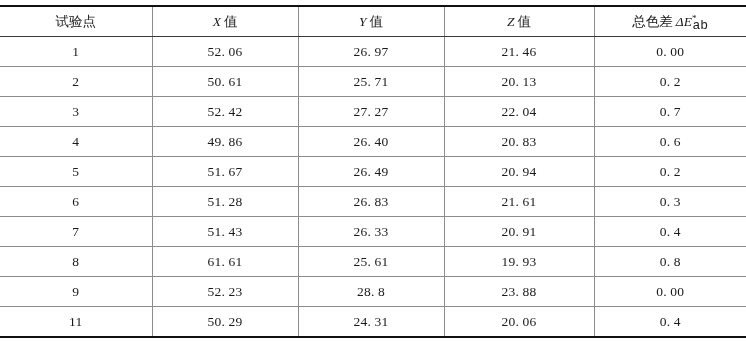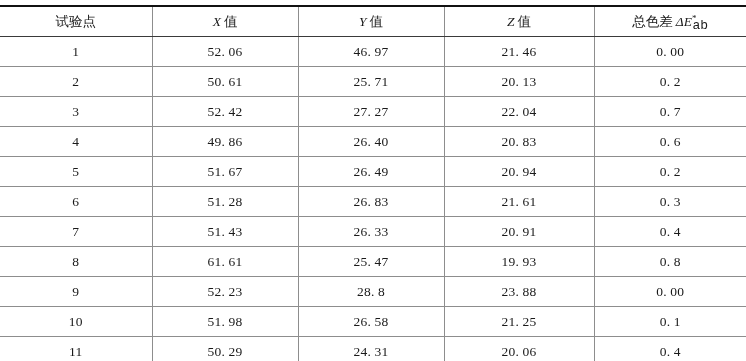--- a/index.html
+++ b/index.html
@@ -126,21 +126,21 @@
         </th>
         <th>
           <span>总色差</span><span class="hdr-gap"></span><span class="delta-e"><span class="hdr-sym">ΔE</span><span class="sup-star">*</span><span class="sub-ab">ab</span></span>
         </th>
       </tr>
     </thead>
     <tbody id="table-body">
         <tr class="data-row">
           <td class="num-cell vsep">1</td>
           <td class="num-cell vsep">52. 06</td>
-          <td class="num-cell vsep">46. 97</td>
+          <td class="num-cell vsep">26. 97</td>
           <td class="num-cell vsep">21. 46</td>
           <td class="num-cell">0. 00</td>
         </tr>
         <tr class="data-row">
           <td class="num-cell vsep">2</td>
           <td class="num-cell vsep">50. 61</td>
           <td class="num-cell vsep">25. 71</td>
           <td class="num-cell vsep">20. 13</td>
           <td class="num-cell">0. 2</td>
         </tr>
@@ -175,39 +175,32 @@
         <tr class="data-row">
           <td class="num-cell vsep">7</td>
           <td class="num-cell vsep">51. 43</td>
           <td class="num-cell vsep">26. 33</td>
           <td class="num-cell vsep">20. 91</td>
           <td class="num-cell">0. 4</td>
         </tr>
         <tr class="data-row">
           <td class="num-cell vsep">8</td>
           <td class="num-cell vsep">61. 61</td>
-          <td class="num-cell vsep">25. 47</td>
+          <td class="num-cell vsep">25. 61</td>
           <td class="num-cell vsep">19. 93</td>
           <td class="num-cell">0. 8</td>
         </tr>
         <tr class="data-row">
           <td class="num-cell vsep">9</td>
           <td class="num-cell vsep">52. 23</td>
           <td class="num-cell vsep">28. 8</td>
           <td class="num-cell vsep">23. 88</td>
           <td class="num-cell">0. 00</td>
         </tr>
         <tr class="data-row">
-          <td class="num-cell vsep">10</td>
-          <td class="num-cell vsep">51. 98</td>
-          <td class="num-cell vsep">26. 58</td>
-          <td class="num-cell vsep">21. 25</td>
-          <td class="num-cell">0. 1</td>
-        </tr>
-        <tr class="data-row">
           <td class="num-cell vsep">11</td>
           <td class="num-cell vsep">50. 29</td>
           <td class="num-cell vsep">24. 31</td>
           <td class="num-cell vsep">20. 06</td>
           <td class="num-cell">0. 4</td>
         </tr>
       </tbody>
   </table>
 
 </div>

